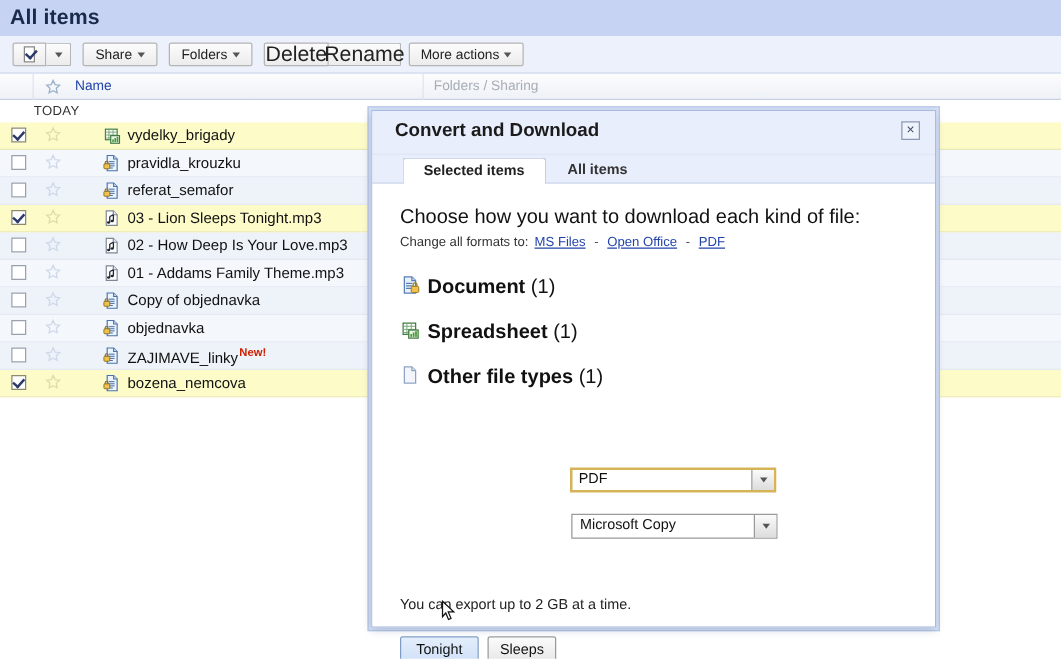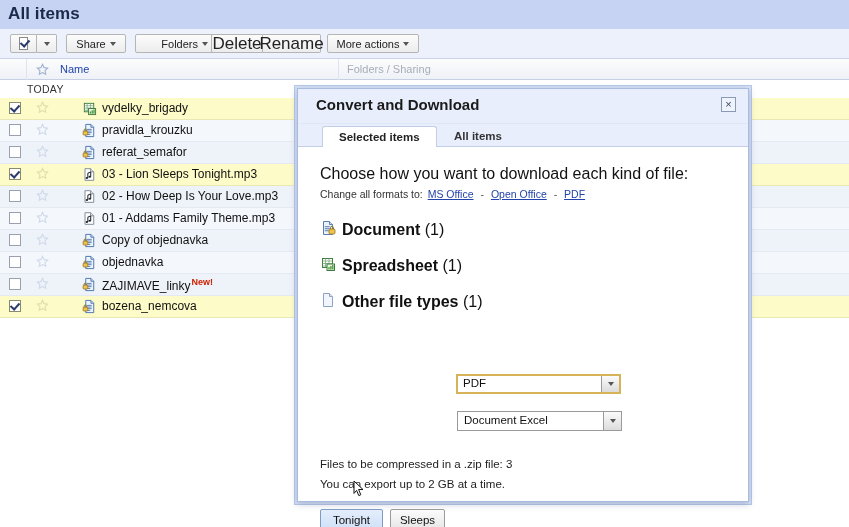--- a/index.html
+++ b/index.html
@@ -246,21 +246,21 @@
       <div class="tb-seg" style="width:20px;">
         <span class="caret"></span>
       </div>
     </div>
 
     <div class="tb-btn" style="left:66px;width:60px;">
       <span>Share</span>
       <span class="caret"></span>
     </div>
 
-    <div class="tb-btn" style="left:135px;width:81px;justify-content:flex-end;">
+    <div class="tb-btn" style="left:135px;width:67px;">
       <span>Folders</span>
       <span class="caret"></span>
     </div>
 
     <div class="tb-group" style="left:211px;">
       <div class="tb-seg" style="width:52px;">
         <span>Delete</span>
       </div>
       <div class="tb-seg" style="width:58px;">
         <span>Rename</span>
@@ -494,21 +494,21 @@
         <span>All items</span>
       </div>
     </div>
 
     <div class="modal-body">
 
       <div class="mb-heading">Choose how you want to download each kind of file:</div>
 
       <div class="mb-changeline">
         <span>Change all formats to:</span>
-        <a href="#">MS Office</a>
+        <a href="#">MS Files</a>
         <span class="sep">-</span>
         <a href="#">Open Office</a>
         <span class="sep">-</span>
         <a href="#">PDF</a>
       </div>
 
       <div class="fmt-row" style="top:70px;">
         <span class="ic">
           <svg width="16" height="16" viewBox="0 0 16 16">
             <path d="M3.5 1.5h6l3 3v10h-9z" fill="#e9f1fb" stroke="#5a7fb5" stroke-width="1"></path>
@@ -542,40 +542,39 @@
             <rect x="10.2" y="10" width="1.4" height="3.5" fill="#4a9a3a"></rect>
             <rect x="12.1" y="9" width="1.4" height="4.5" fill="#4a9a3a"></rect>
           </svg>
         </span>
         <span class="lbl">
           <span>Spreadsheet</span>
           <span class="cnt">(1)</span>
         </span>
       </div>
       <div class="sel-box" style="left:159px;top:264px;">
-        <span class="val">Document Excel</span>
+        <span class="val">Microsoft Copy</span>
         <span class="sel-btn">
           <span class="caret"></span>
         </span>
       </div>
 
       <div class="fmt-row" style="top:142px;">
         <span class="ic">
           <svg width="16" height="16" viewBox="0 0 16 16">
             <path d="M3.5 1.5h6l3 3v10h-9z" fill="#f2f6fc" stroke="#8fa4c4" stroke-width="1"></path>
             <path d="M9.5 1.5v3h3" fill="#dbe6f5" stroke="#8fa4c4" stroke-width="1"></path>
           </svg>
         </span>
         <span class="lbl">
           <span>Other file types</span>
           <span class="cnt">(1)</span>
         </span>
       </div>
 
-      <div class="note" style="top:311px;">Files to be compressed in a .zip file: 3</div>
       <div class="note" style="top:331px;">You can export up to 2 GB at a time.</div>
 
       <div class="dlg-btn primary" style="left:22px;top:362px;width:63px;">
         <span>Tonight</span>
       </div>
       <div class="dlg-btn" style="left:92px;top:362px;width:55px;">
         <span>Sleeps</span>
       </div>
     </div>
   </div>

